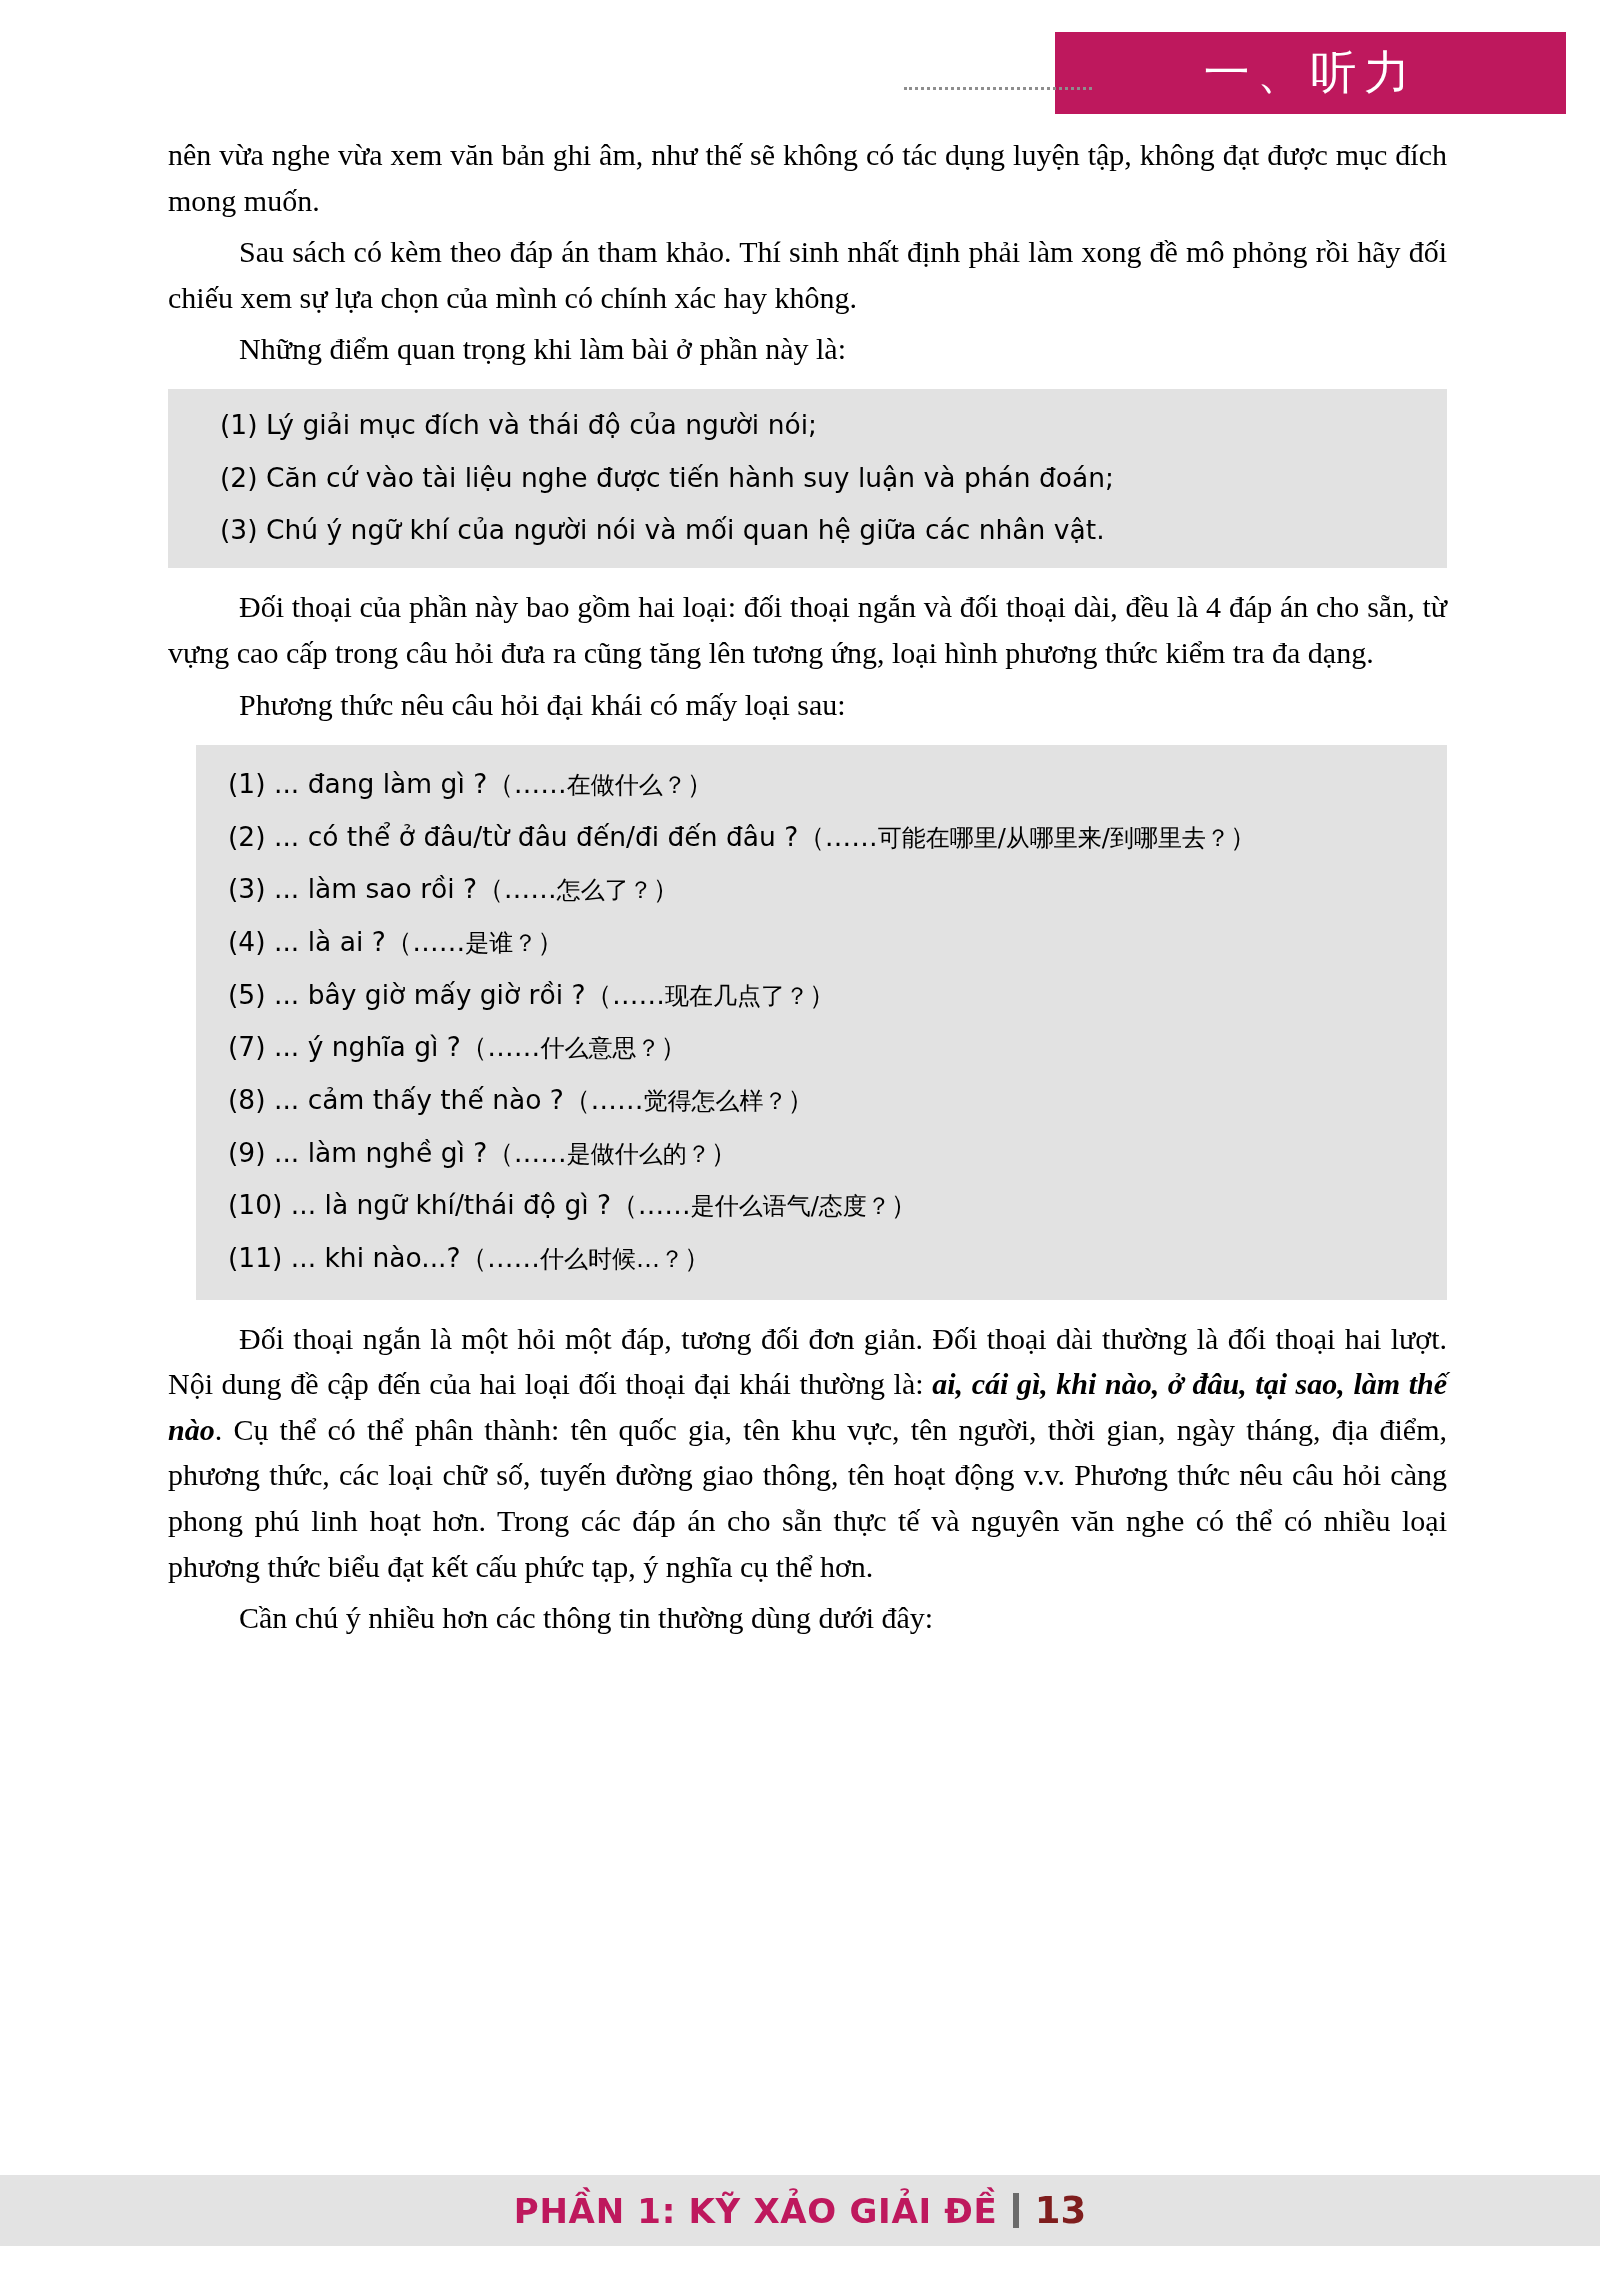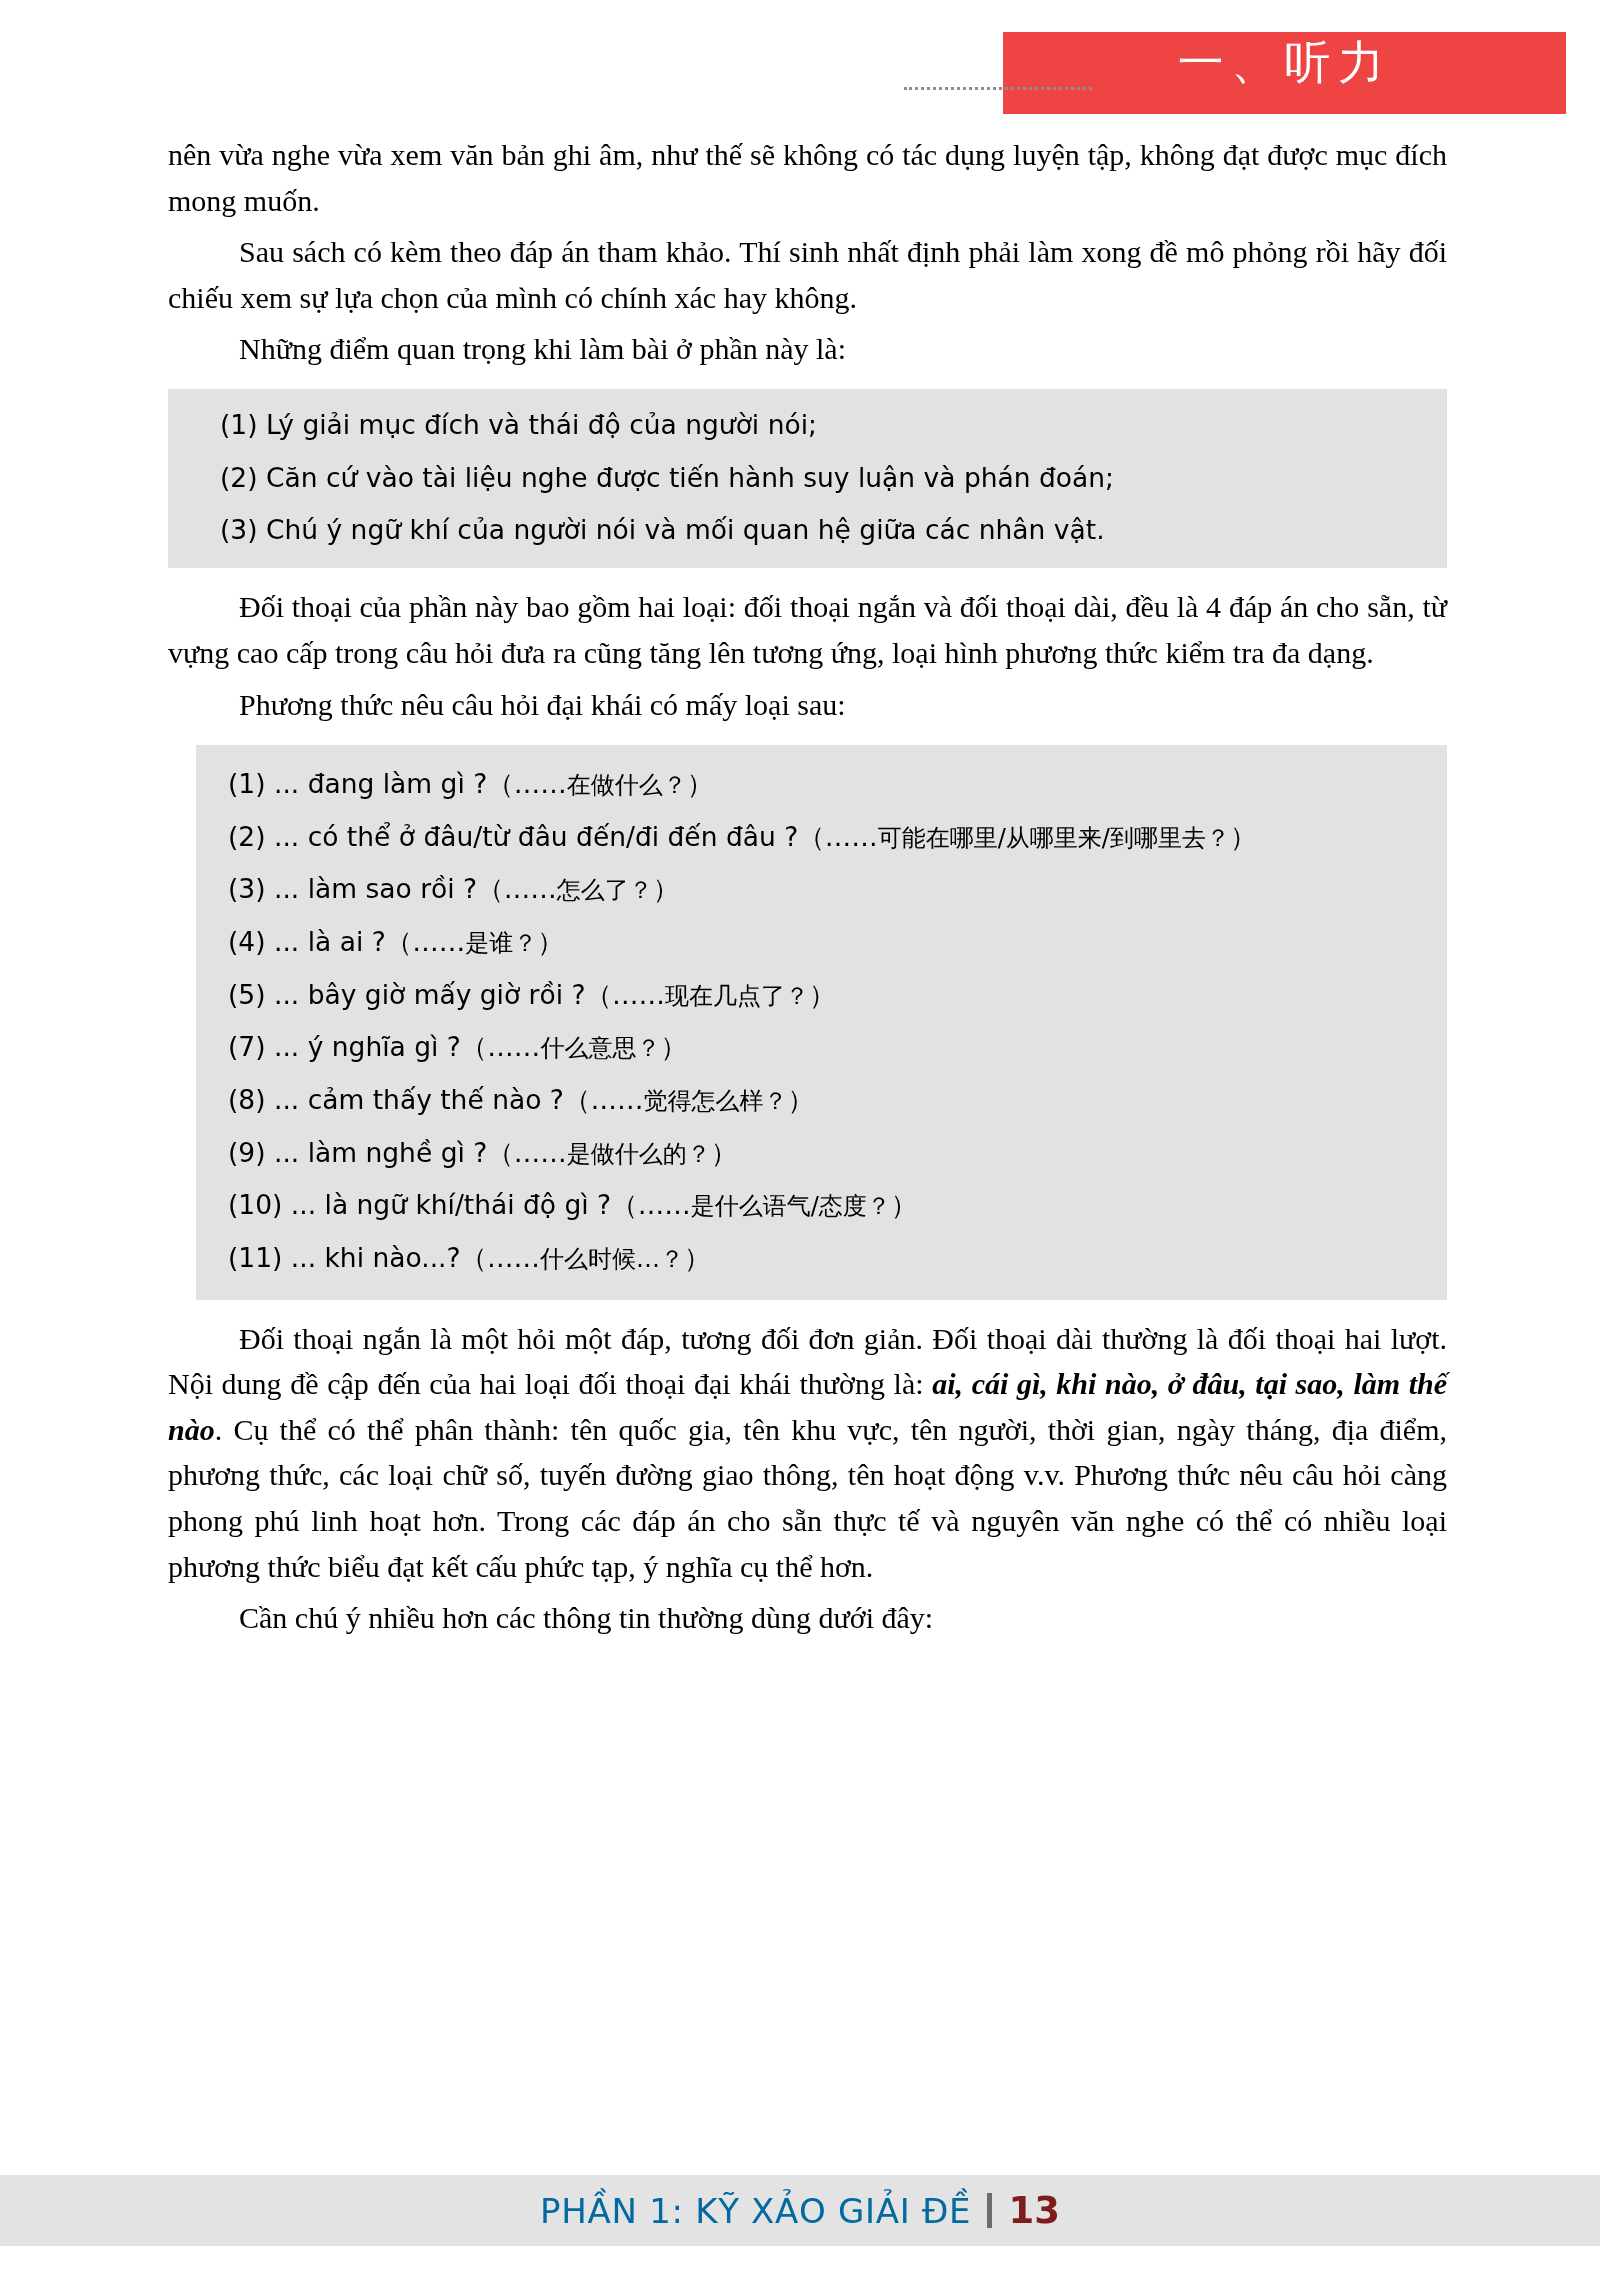--- a/index.html
+++ b/index.html
@@ -14,24 +14,25 @@
     font-family: "Liberation Serif", serif;
     color: #000000;
     overflow: hidden;
   }
 
   
   .header-bar {
     position: absolute;
     top: 32px;
     right: 34px;
-    width: 563px;
+    width: 511px;
     height: 82px;
-    background: #ef4444;
+    background: #be185d;
     display: flex;
+    align-items: center;
     justify-content: center;
   }
   .header-bar .header-text {
     color: #ffffff;
     font-family: "DejaVu Sans", sans-serif;
     font-size: 46px;
     letter-spacing: 7.4px;
     font-weight: 400;
   }
   .header-dots {
@@ -102,24 +103,24 @@
     align-items: center;
     justify-content: center;
   }
   .footer-inner {
     display: flex;
     align-items: center;
     gap: 0px;
   }
   .footer-title {
     font-family: "DejaVu Sans", sans-serif;
-    font-weight: normal;
+    font-weight: bold;
     font-size: 34px;
     letter-spacing: 0.7px;
-    color: #0369a1;
+    color: #be185d;
   }
   .footer-sep {
     display: inline-block;
     width: 5.2px;
     height: 35px;
     background: #6b6b6b;
     margin: 0 16px;
   }
   .footer-page {
     font-family: "DejaVu Sans", sans-serif;

